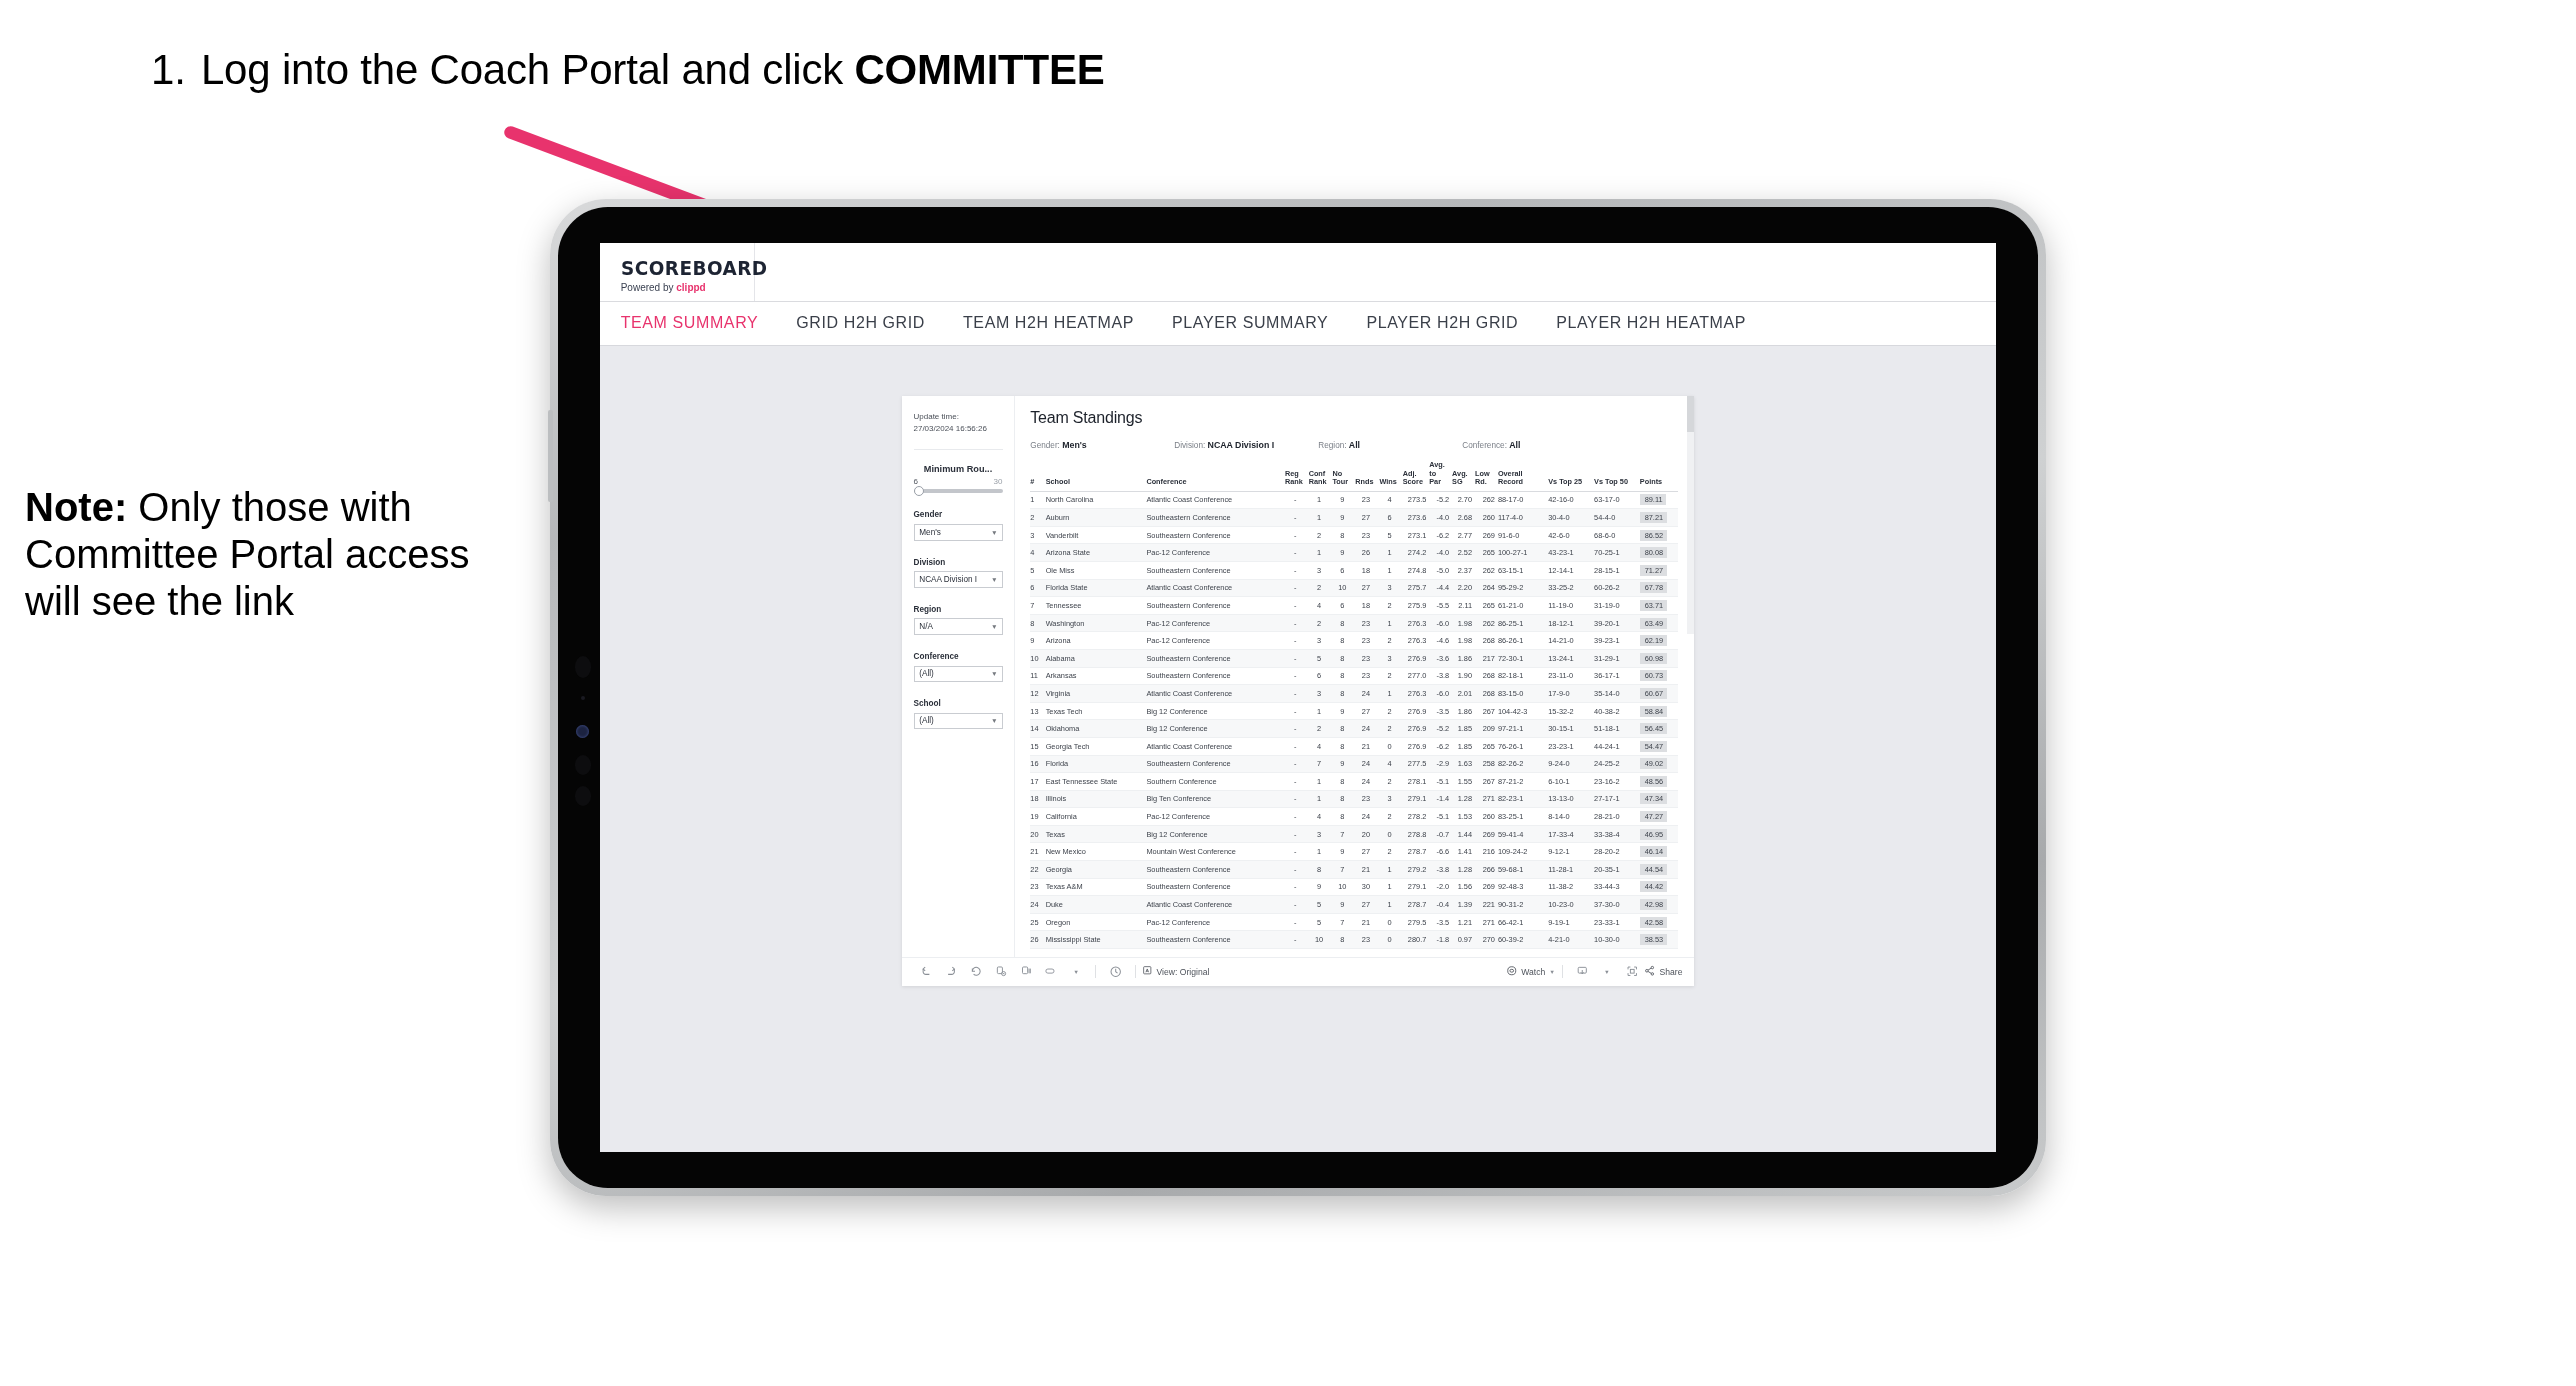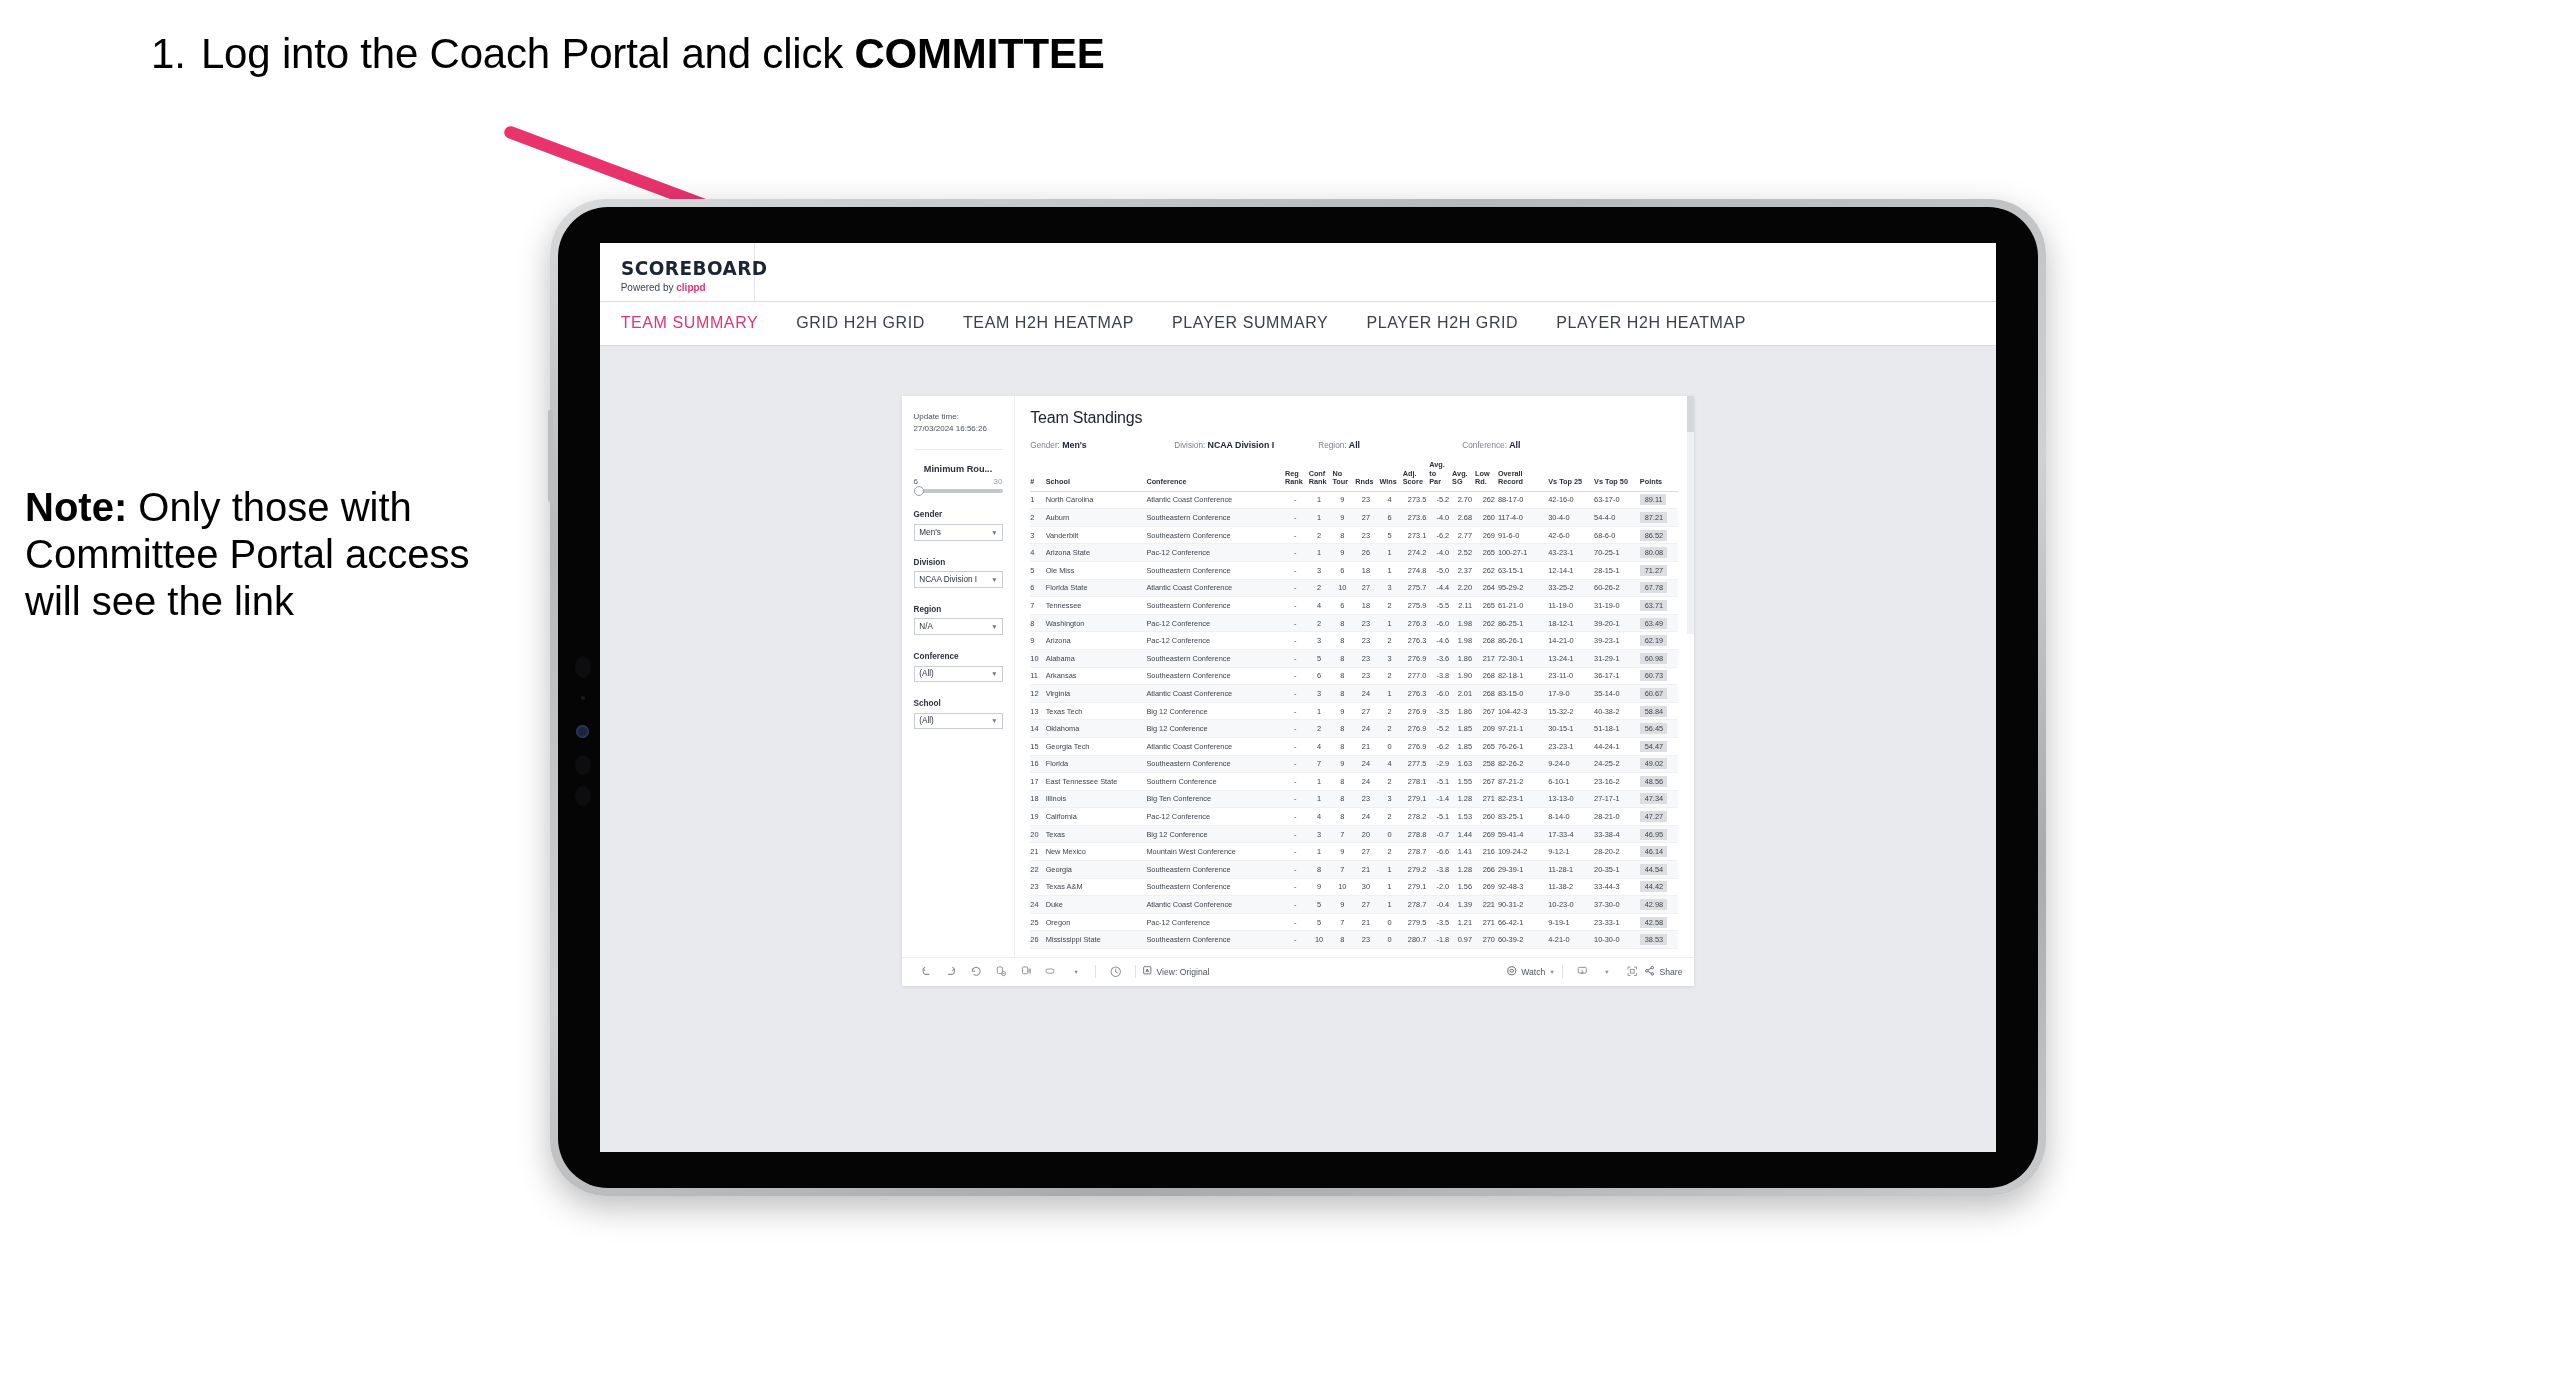--- a/index.html
+++ b/index.html
@@ -6,21 +6,21 @@
   html, body {
     width: 2576px; height: 1386px;
     background: #ffffff;
     font-family: "Liberation Sans", sans-serif;
     overflow: hidden;
   }
   .slide { position: relative; width: 2576px; height: 1386px; background: #fff; }
 
   
   .step-title {
-    position: absolute; left: 151px; top: 30px;
+    position: absolute; left: 151px; top: 46px;
     font-size: 42px; color: #000; letter-spacing: -0.2px;
     white-space: nowrap;
   }
   .step-title .num { margin-right: 15.3px; }
   .step-title .strong { font-weight: bold; }
 
   
   .note {
     position: absolute; left: 25px; top: 484px;
     width: 508px;
@@ -716,21 +716,21 @@
                         <td class="col-conf">Southeastern Conference</td>
                         <td class="col-nar num">-</td>
                         <td class="col-nar num">8</td>
                         <td class="col-nar num">7</td>
                         <td class="col-nar num">21</td>
                         <td class="col-nar num">1</td>
                         <td class="col-nar rt">279.2</td>
                         <td class="col-nar rt">-3.8</td>
                         <td class="col-nar rt">1.28</td>
                         <td class="col-nar rt">266</td>
-                        <td class="col-rec">29-39-1</td>
+                        <td class="col-rec">59-68-1</td>
                         <td class="col-vs">11-28-1</td>
                         <td class="col-vs">20-35-1</td>
                         <td class="col-pts pts"><span>44.54</span></td>
                       </tr>
                       <tr>
                         <td class="col-hash">23</td>
                         <td class="col-school">Texas A&amp;M</td>
                         <td class="col-conf">Southeastern Conference</td>
                         <td class="col-nar num">-</td>
                         <td class="col-nar num">9</td>

